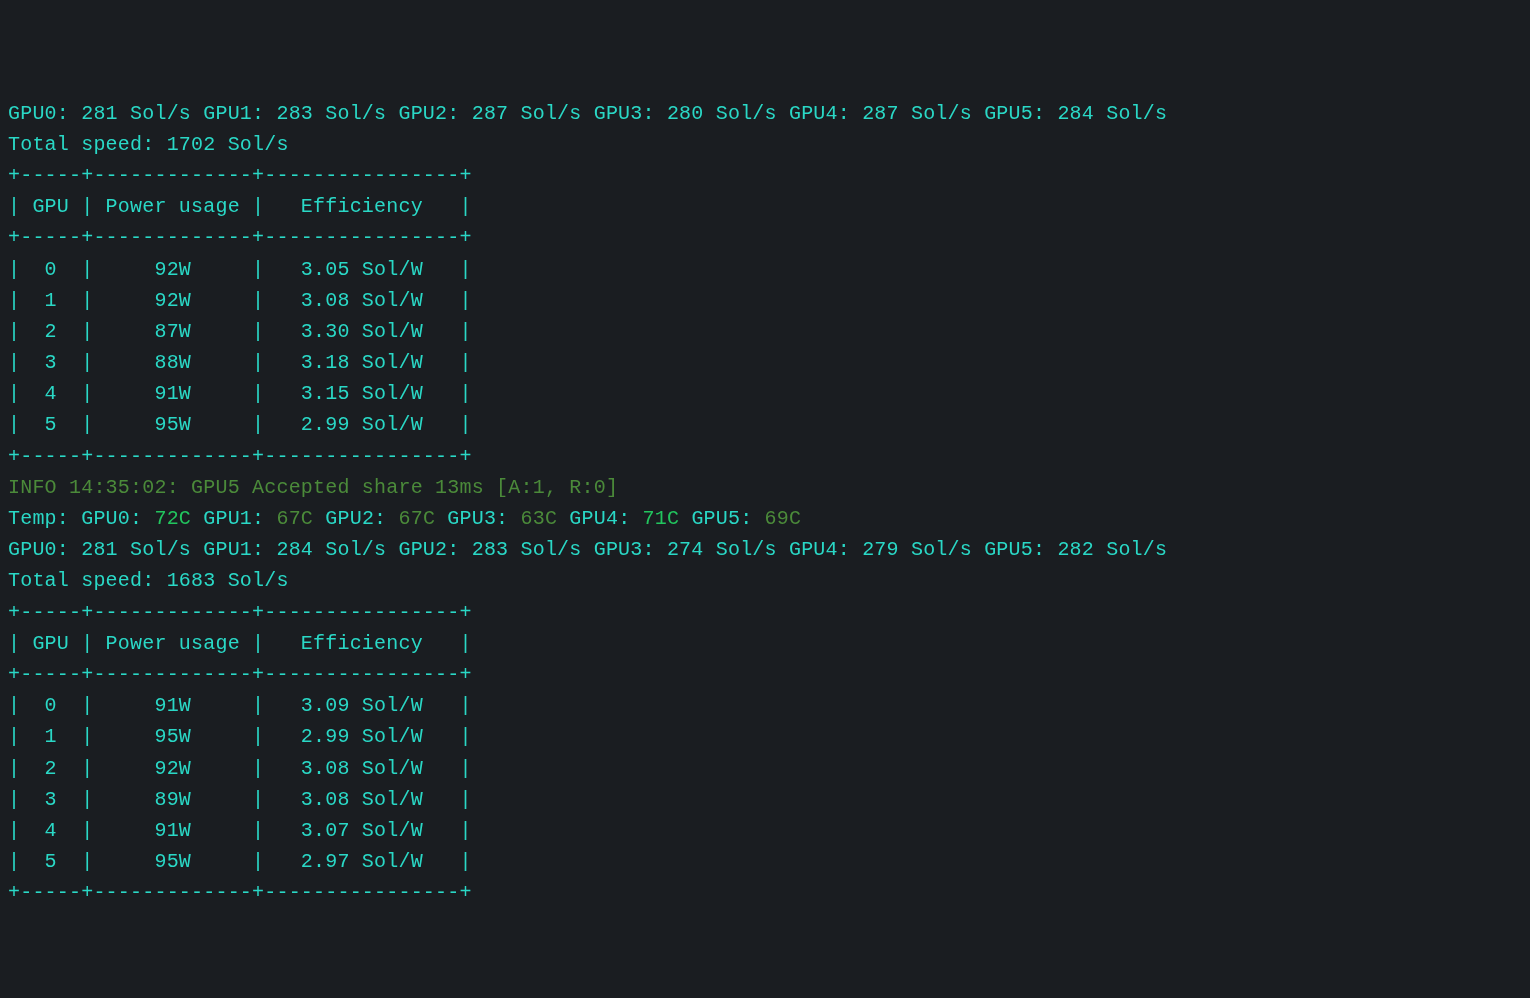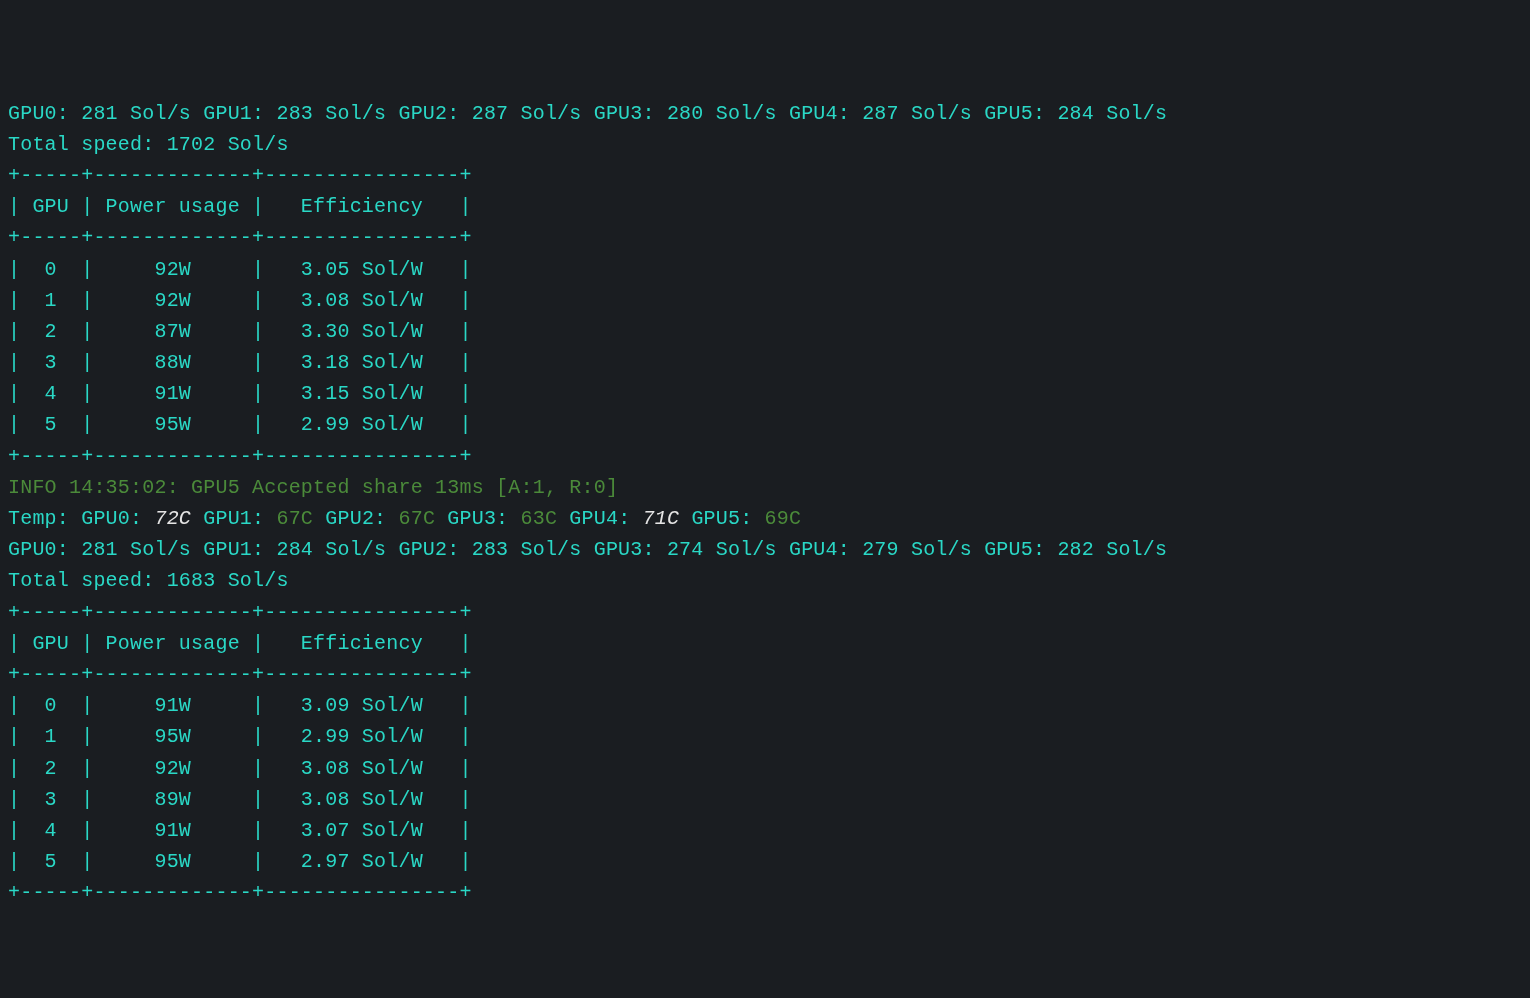--- a/index.html
+++ b/index.html
@@ -9,21 +9,21 @@
     font-size: 20px;
     line-height: 1.56;
     margin: 0;
     padding: 4px 8px;
     white-space: pre;
     letter-spacing: 0.2px;
     font-weight: 500;
   }
   .cyan   { color: #2ad8c6; margin-top: 36px; }
   .green  { color: #4b8a3a; }
-  .yellow { color: #e5e5e5; font-style: italic; }
+  .yellow { color: #22c55e; }
 </style>
 </head>
 <body>
 
 
 <div id="terminal"><div><span class="cyan">GPU0: 281 Sol/s</span><span class="cyan"> </span><span class="cyan">GPU1: 283 Sol/s</span><span class="cyan"> </span><span class="cyan">GPU2: 287 Sol/s</span><span class="cyan"> </span><span class="cyan">GPU3: 280 Sol/s</span><span class="cyan"> </span><span class="cyan">GPU4: 287 Sol/s</span><span class="cyan"> </span><span class="cyan">GPU5: 284 Sol/s</span></div><div><span class="cyan">Total speed: 1702 Sol/s</span></div><div><span class="cyan">+-----+-------------+----------------+</span></div><div><span class="cyan">| GPU | Power usage |   Efficiency   |</span></div><div><span class="cyan">+-----+-------------+----------------+</span></div><div><span class="cyan">|  0  |     92W     |   3.05 Sol/W   |</span></div><div><span class="cyan">|  1  |     92W     |   3.08 Sol/W   |</span></div><div><span class="cyan">|  2  |     87W     |   3.30 Sol/W   |</span></div><div><span class="cyan">|  3  |     88W     |   3.18 Sol/W   |</span></div><div><span class="cyan">|  4  |     91W     |   3.15 Sol/W   |</span></div><div><span class="cyan">|  5  |     95W     |   2.99 Sol/W   |</span></div><div><span class="cyan">+-----+-------------+----------------+</span></div><div><span class="green">INFO 14:35:02: </span><span class="green">GPU5 Accepted share 13ms [A:1, R:0]</span></div><div><span class="cyan">Temp: </span><span class="cyan">GPU0: </span><span class="yellow">72C</span><span class="cyan"> </span><span class="cyan">GPU1: </span><span class="green">67C</span><span class="cyan"> </span><span class="cyan">GPU2: </span><span class="green">67C</span><span class="cyan"> </span><span class="cyan">GPU3: </span><span class="green">63C</span><span class="cyan"> </span><span class="cyan">GPU4: </span><span class="yellow">71C</span><span class="cyan"> </span><span class="cyan">GPU5: </span><span class="green">69C</span></div><div><span class="cyan">GPU0: 281 Sol/s</span><span class="cyan"> </span><span class="cyan">GPU1: 284 Sol/s</span><span class="cyan"> </span><span class="cyan">GPU2: 283 Sol/s</span><span class="cyan"> </span><span class="cyan">GPU3: 274 Sol/s</span><span class="cyan"> </span><span class="cyan">GPU4: 279 Sol/s</span><span class="cyan"> </span><span class="cyan">GPU5: 282 Sol/s</span></div><div><span class="cyan">Total speed: 1683 Sol/s</span></div><div><span class="cyan">+-----+-------------+----------------+</span></div><div><span class="cyan">| GPU | Power usage |   Efficiency   |</span></div><div><span class="cyan">+-----+-------------+----------------+</span></div><div><span class="cyan">|  0  |     91W     |   3.09 Sol/W   |</span></div><div><span class="cyan">|  1  |     95W     |   2.99 Sol/W   |</span></div><div><span class="cyan">|  2  |     92W     |   3.08 Sol/W   |</span></div><div><span class="cyan">|  3  |     89W     |   3.08 Sol/W   |</span></div><div><span class="cyan">|  4  |     91W     |   3.07 Sol/W   |</span></div><div><span class="cyan">|  5  |     95W     |   2.97 Sol/W   |</span></div><div><span class="cyan">+-----+-------------+----------------+</span></div></div>
 
 
 
 </body></html>

